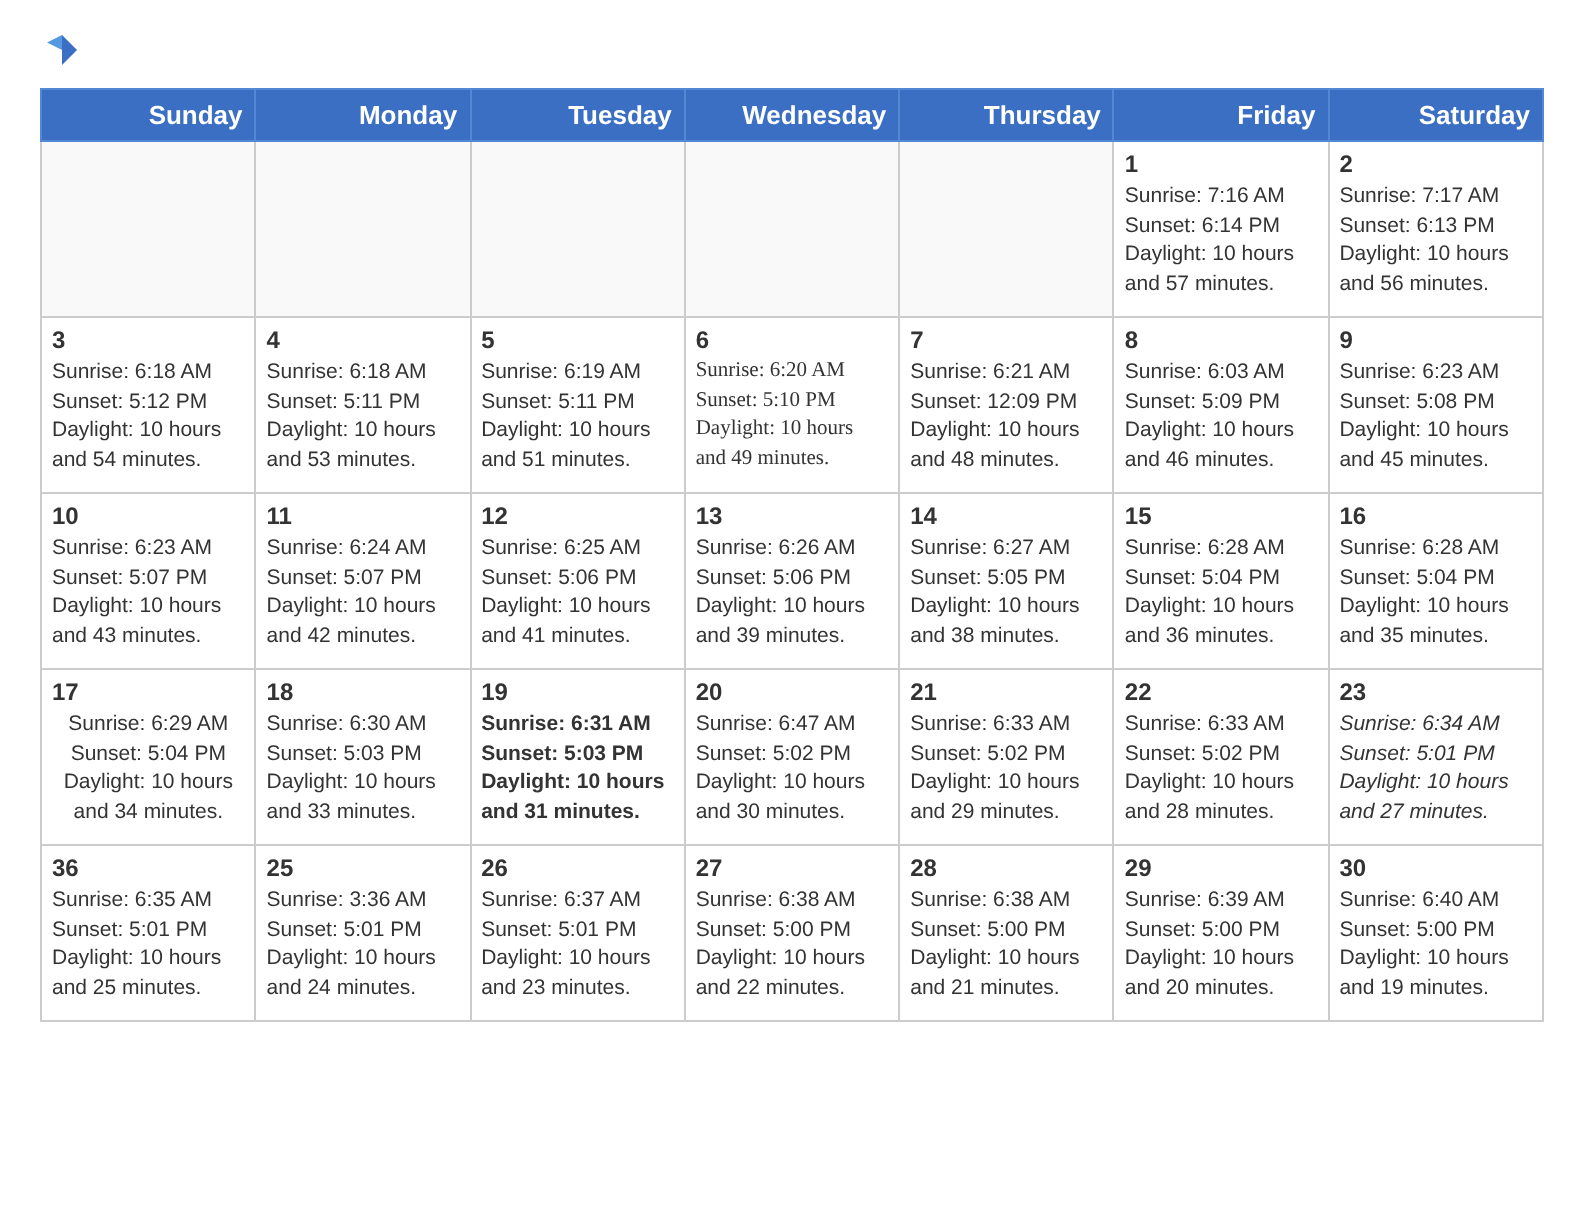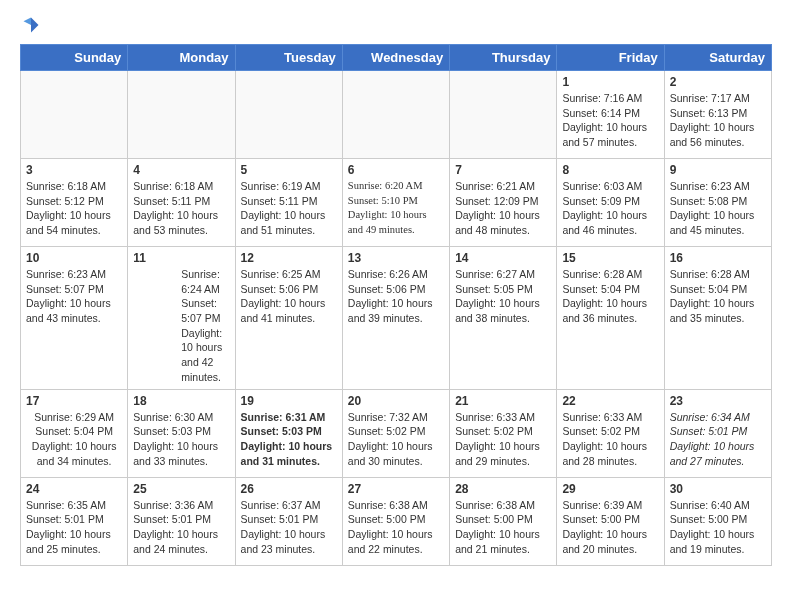--- a/index.html
+++ b/index.html
@@ -199,21 +199,21 @@
         </tr>
         <tr class="cal-row">
           <td>
             <div class="day-num">10</div>
             <div class="day-info" style="white-space: pre-line;">Sunrise: 6:23 AM
 Sunset: 5:07 PM
 Daylight: 10 hours and 43 minutes.</div>
           </td>
           <td>
             <div class="day-num">11</div>
-            <div class="day-info" style="white-space: pre-line; margin-left: 48px;">Sunrise: 6:24 AM
+            <div class="day-info" style="white-space: pre-line;">Sunrise: 6:24 AM
 Sunset: 5:07 PM
 Daylight: 10 hours and 42 minutes.</div>
           </td>
           <td>
             <div class="day-num">12</div>
             <div class="day-info" style="white-space: pre-line;">Sunrise: 6:25 AM
 Sunset: 5:06 PM
 Daylight: 10 hours and 41 minutes.</div>
           </td>
           <td>
@@ -255,21 +255,21 @@
 Daylight: 10 hours and 33 minutes.</div>
           </td>
           <td>
             <div class="day-num">19</div>
             <div class="day-info" style="white-space: pre-line; font-weight: bold;">Sunrise: 6:31 AM
 Sunset: 5:03 PM
 Daylight: 10 hours and 31 minutes.</div>
           </td>
           <td>
             <div class="day-num">20</div>
-            <div class="day-info" style="white-space: pre-line;">Sunrise: 7:32 AM
+            <div class="day-info" style="white-space: pre-line;">Sunrise: 6:47 AM
 Sunset: 5:02 PM
 Daylight: 10 hours and 30 minutes.</div>
           </td>
           <td>
             <div class="day-num">21</div>
             <div class="day-info" style="white-space: pre-line;">Sunrise: 6:33 AM
 Sunset: 5:02 PM
 Daylight: 10 hours and 29 minutes.</div>
           </td>
           <td>
@@ -280,21 +280,21 @@
           </td>
           <td>
             <div class="day-num">23</div>
             <div class="day-info" style="white-space: pre-line; font-style: italic;">Sunrise: 6:34 AM
 Sunset: 5:01 PM
 Daylight: 10 hours and 27 minutes.</div>
           </td>
         </tr>
         <tr class="cal-row">
           <td>
-            <div class="day-num">24</div>
+            <div class="day-num">36</div>
             <div class="day-info" style="white-space: pre-line;">Sunrise: 6:35 AM
 Sunset: 5:01 PM
 Daylight: 10 hours and 25 minutes.</div>
           </td>
           <td>
             <div class="day-num">25</div>
             <div class="day-info" style="white-space: pre-line;">Sunrise: 3:36 AM
 Sunset: 5:01 PM
 Daylight: 10 hours and 24 minutes.</div>
           </td>

